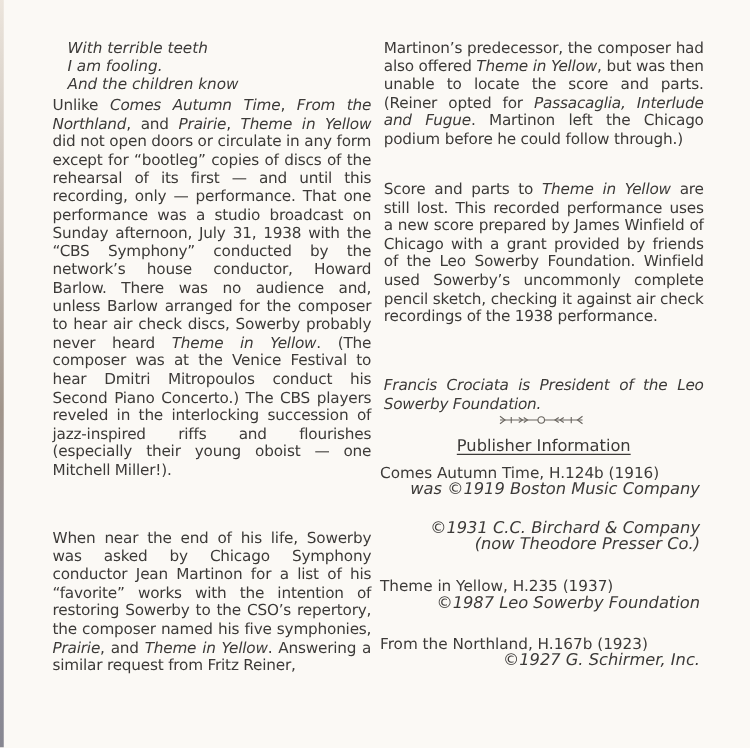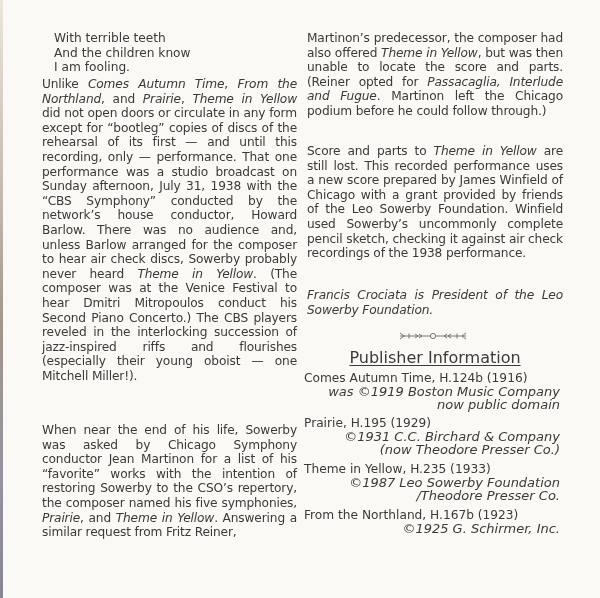--- a/index.html
+++ b/index.html
@@ -18,54 +18,54 @@
   .col {
     position: absolute; top: 0;
     font-size: 12.2px;
     line-height: 14.6px;
     letter-spacing: -0.15px;
   }
   .col-left { left: 42px; width: 255px; }
   .col-right { left: 307px; width: 256px; }
   p { margin: 0; text-align: justify; text-align-last: left; }
   .poem { position: absolute; left: 54px; top: 31px; font-size: 12.2px; line-height: 14.6px; }
-  .poem div { white-space: nowrap; }
+  .poem div { white-space: nowrap; font-style: italic; }
   i { font-style: italic; }
   .ornament {
     position: absolute; left: 398px; top: 331px; width: 70px; height: 10px;
   }
   .pub-title {
     position: absolute; left: 307px; width: 256px; top: 350px;
-    text-align: center; font-size: 16px; line-height: 15px;
+    text-align: center; font-size: 13px; line-height: 15px;
   }
   .pub-title span { text-decoration: underline; text-underline-offset: 2px; text-decoration-thickness: 1px; }
   .pub { position: absolute; left: 304px; width: 256px; font-size: 12.2px; line-height: 14px; }
   .pub .work { white-space: nowrap; }
   .pub .note { text-align: right; font-style: italic; font-size: 13px; line-height: 13.4px; padding-right: 0; }
 </style>
 </head>
 <body>
 
 <div class="spine"></div>
 
 <div class="poem">
   <div>With terrible teeth</div>
+  <div>I am fooling.</div>
   <div>And the children know</div>
-  <div>I am fooling.</div>
 </div>
 
 <div class="col col-left">
   <p style="position:absolute; top:77px; width:255px;"><span>Unlike </span><i>Comes Autumn Time</i><span>, </span><i>From the Northland</i><span>, and </span><i>Prairie</i><span>, </span><i>Theme in Yellow</i><span> did not open doors or circulate in any form except for “bootleg” copies of discs of the rehearsal of its first — and until this recording, only — performance. That one performance was a studio broadcast on Sunday afternoon, July 31, 1938 with the “CBS Symphony” conducted by the network’s house conductor, Howard Barlow. There was no audience and, unless Barlow arranged for the composer to hear air check discs, Sowerby probably never heard </span><i>Theme in Yellow</i><span>. (The composer was at the Venice Festival to hear Dmitri Mitropoulos conduct his Second Piano Concerto.) The CBS players reveled in the interlocking succession of jazz-inspired riffs and flourishes (especially their young oboist — one Mitchell Miller!).</span></p>
   <p style="position:absolute; top:423px; width:255px;"><span>When near the end of his life, Sowerby was asked by Chicago Symphony conductor Jean Martinon for a list of his “favorite” works with the intention of restoring Sowerby to the CSO’s repertory, the composer named his five symphonies, </span><i>Prairie</i><span>, and </span><i>Theme in Yellow</i><span>. Answering a similar request from Fritz Reiner,</span></p>
 </div>
 
 <div class="col col-right">
   <p style="position:absolute; top:31px; width:256px;"><span>Martinon’s predecessor, the composer had also offered </span><i>Theme in Yellow</i><span>, but was then unable to locate the score and parts. (Reiner opted for </span><i>Passacaglia, Interlude and Fugue</i><span>. Martinon left the Chicago podium before he could follow through.)</span></p>
   <p style="position:absolute; top:144px; width:256px;"><span>Score and parts to </span><i>Theme in Yellow</i><span> are still lost. This recorded performance uses a new score prepared by James Winfield of Chicago with a grant provided by friends of the Leo Sowerby Foundation. Winfield used Sowerby’s uncommonly complete pencil sketch, checking it against air check recordings of the 1938 performance.</span></p>
-  <p style="position:absolute; top:288px; width:256px; font-style:italic;">Francis Crociata is President of the Leo Sowerby Foundation.</p>
+  <p style="position:absolute; top:301px; width:256px; font-style:italic;">Francis Crociata is President of the Leo Sowerby Foundation.</p>
 </div>
 
 <svg class="ornament" viewBox="0 0 70 10">
   <g stroke="#6a6660" stroke-width="0.9" fill="none">
     <line x1="2" y1="5" x2="68" y2="5"></line>
     <path d="M2 2 L6 5 L2 8"></path>
     <line x1="11" y1="2.5" x2="11" y2="7.5"></line>
     <path d="M17 3 L20 5 L17 7"></path>
     <path d="M21 3 L24 5 L21 7"></path>
     <circle cx="35" cy="5" r="2.6" fill="#fbf9f5"></circle>
@@ -76,31 +76,28 @@
   </g>
 </svg>
 
 <div class="pub-title">
   <span>Publisher Information</span>
 </div>
 
 <div class="pub" style="top:371px;">
   <div class="work">Comes Autumn Time, H.124b (1916)</div>
   <div class="note">was ©1919 Boston Music Company</div>
-  <div class="note">now public domain</div>
 </div>
 
 <div class="pub" style="top:416px;">
-  <div class="work">Prairie, H.195 (1929)</div>
   <div class="note">©1931 C.C. Birchard &amp; Company</div>
   <div class="note">(now Theodore Presser Co.)</div>
 </div>
 
 <div class="pub" style="top:462px;">
-  <div class="work">Theme in Yellow, H.235 (1933)</div>
+  <div class="work">Theme in Yellow, H.235 (1937)</div>
   <div class="note">©1987 Leo Sowerby Foundation</div>
-  <div class="note">/Theodore Presser Co.</div>
 </div>
 
 <div class="pub" style="top:508px;">
   <div class="work">From the Northland, H.167b (1923)</div>
-  <div class="note">©1925 G. Schirmer, Inc.</div>
+  <div class="note">©1927 G. Schirmer, Inc.</div>
 </div>
 
 </body></html>

